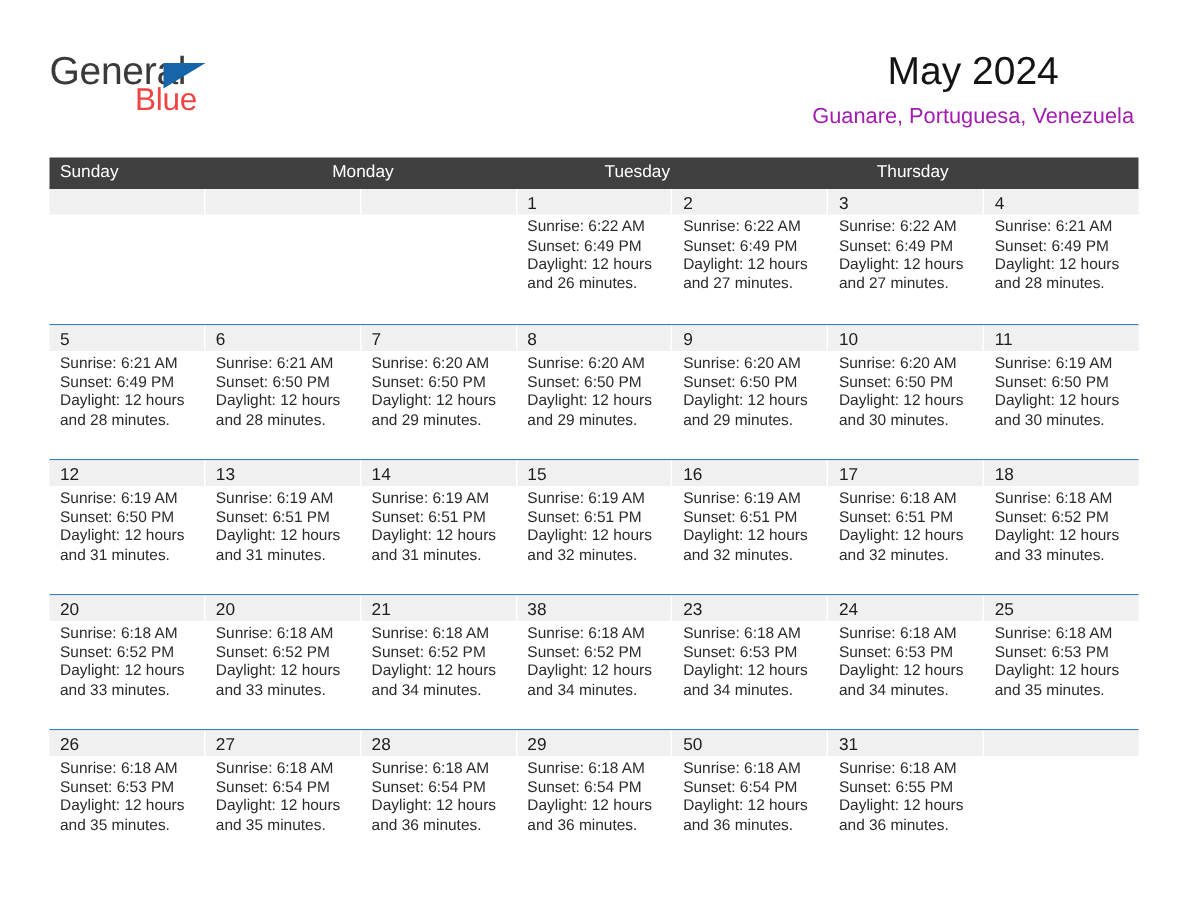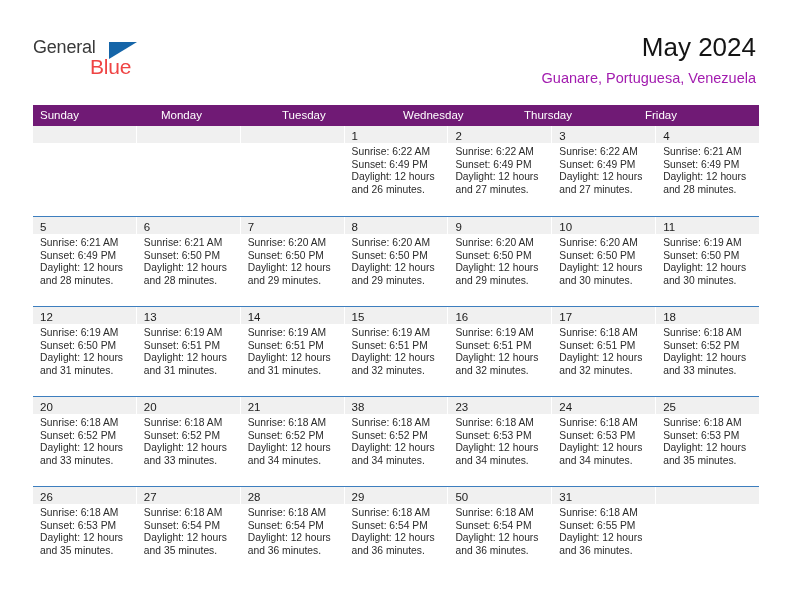--- a/index.html
+++ b/index.html
@@ -33,21 +33,21 @@
     position: absolute;
     left: 33px;
     top: 36px;
     width: 140px;
     height: 46px;
   }
   .logo-general {
     position: absolute;
     left: 0;
     top: 0;
-    font-size: 18px;
+    font-size: 26px;
     letter-spacing: -0.2px;
     color: #3a3a3a;
     line-height: 22px;
   }
   .logo-tri {
     position: absolute;
     left: 76px;
     top: 6px;
     width: 0;
     height: 0;
@@ -61,21 +61,21 @@
     font-size: 21px;
     letter-spacing: -0.2px;
     color: #ef4444;
     line-height: 22px;
   }
 
   .title-block {
     position: absolute;
     right: 36px;
     top: 32px;
-    text-align: right;
+    text-align: center;
   }
   .cal-title {
     font-size: 26px;
     color: #141414;
     line-height: 30px;
     white-space: nowrap;
   }
   .cal-subtitle {
     margin-top: 8px;
     font-size: 14.5px;
@@ -86,21 +86,21 @@
 
   
   .calendar {
     position: absolute;
     left: 33px;
     top: 105px;
     width: 726px;
   }
   .dow-row {
     display: flex;
-    background: #701a75;
+    background: #404040;
     height: 21px;
   }
   .dow {
     flex: 1 1 0;
     color: #ffffff;
     font-size: 11.5px;
     line-height: 21px;
     padding-left: 7px;
     box-sizing: border-box;
     white-space: nowrap;
@@ -168,23 +168,21 @@
     </div>
 
   </div>
 
   <div class="calendar">
 
     <div class="dow-row">
       <div class="dow">Sunday</div>
       <div class="dow">Monday</div>
       <div class="dow">Tuesday</div>
-      <div class="dow">Wednesday</div>
       <div class="dow">Thursday</div>
-      <div class="dow">Friday</div>
     </div>
 
     <div id="weeks-container">
         <div class="week first">
           <div class="cell empty">
             <div class="daynum-band"></div>
           </div>
           <div class="cell empty">
             <div class="daynum-band"></div>
           </div>

